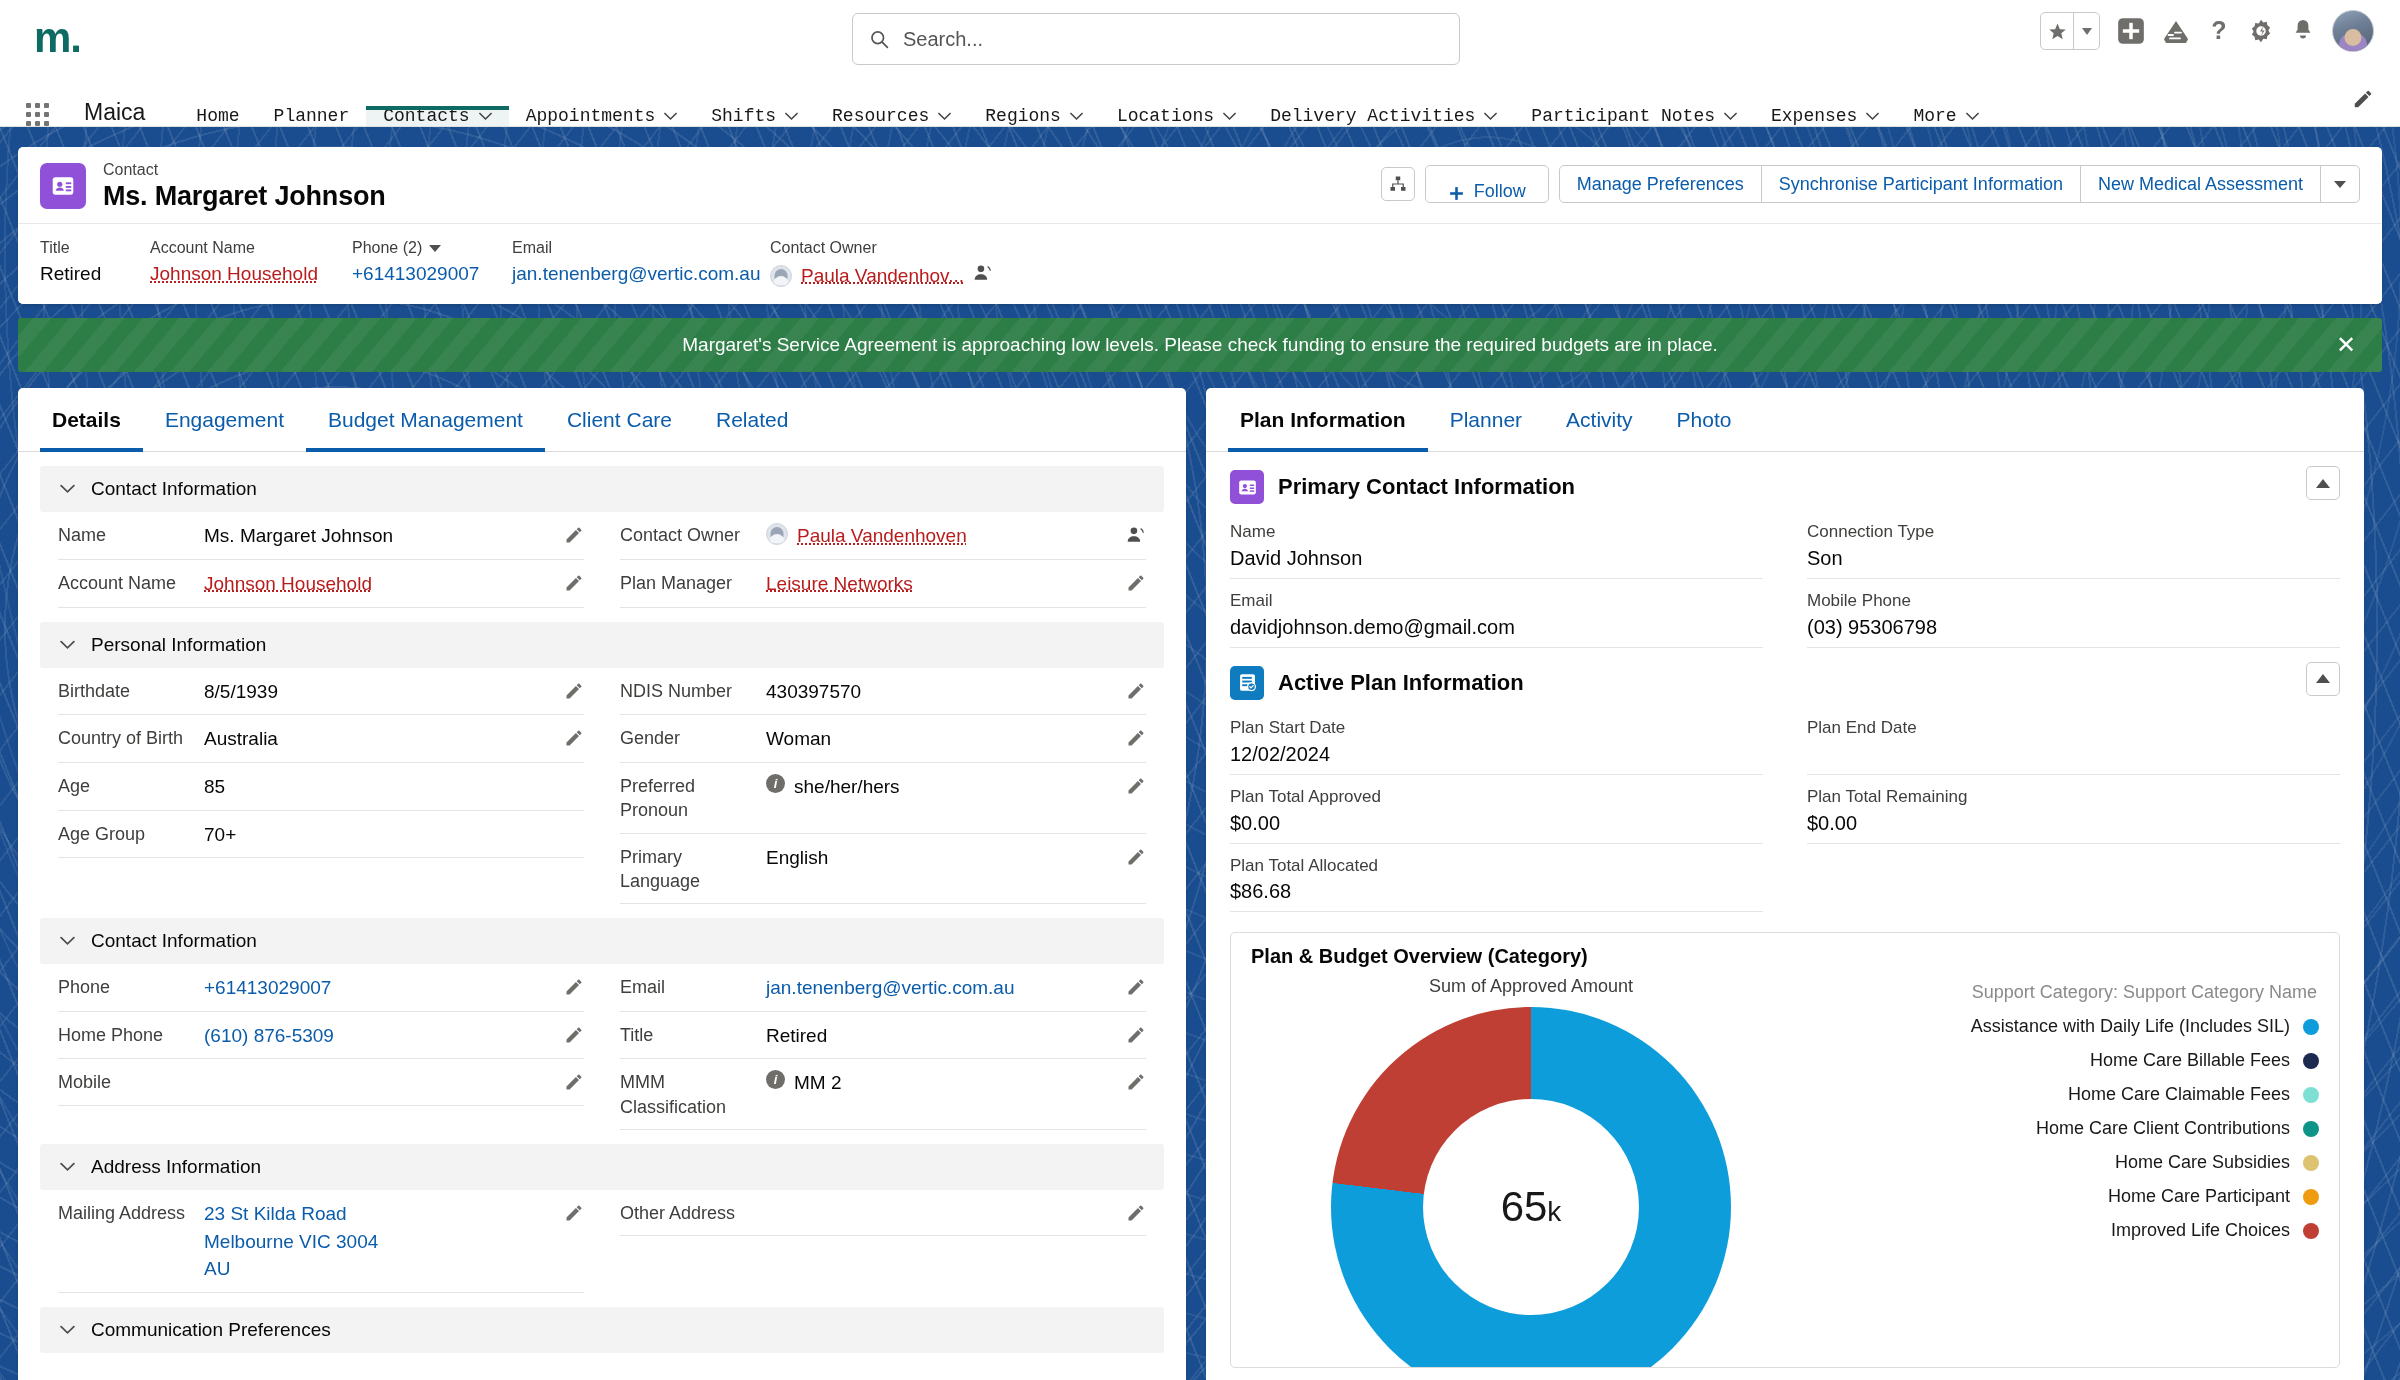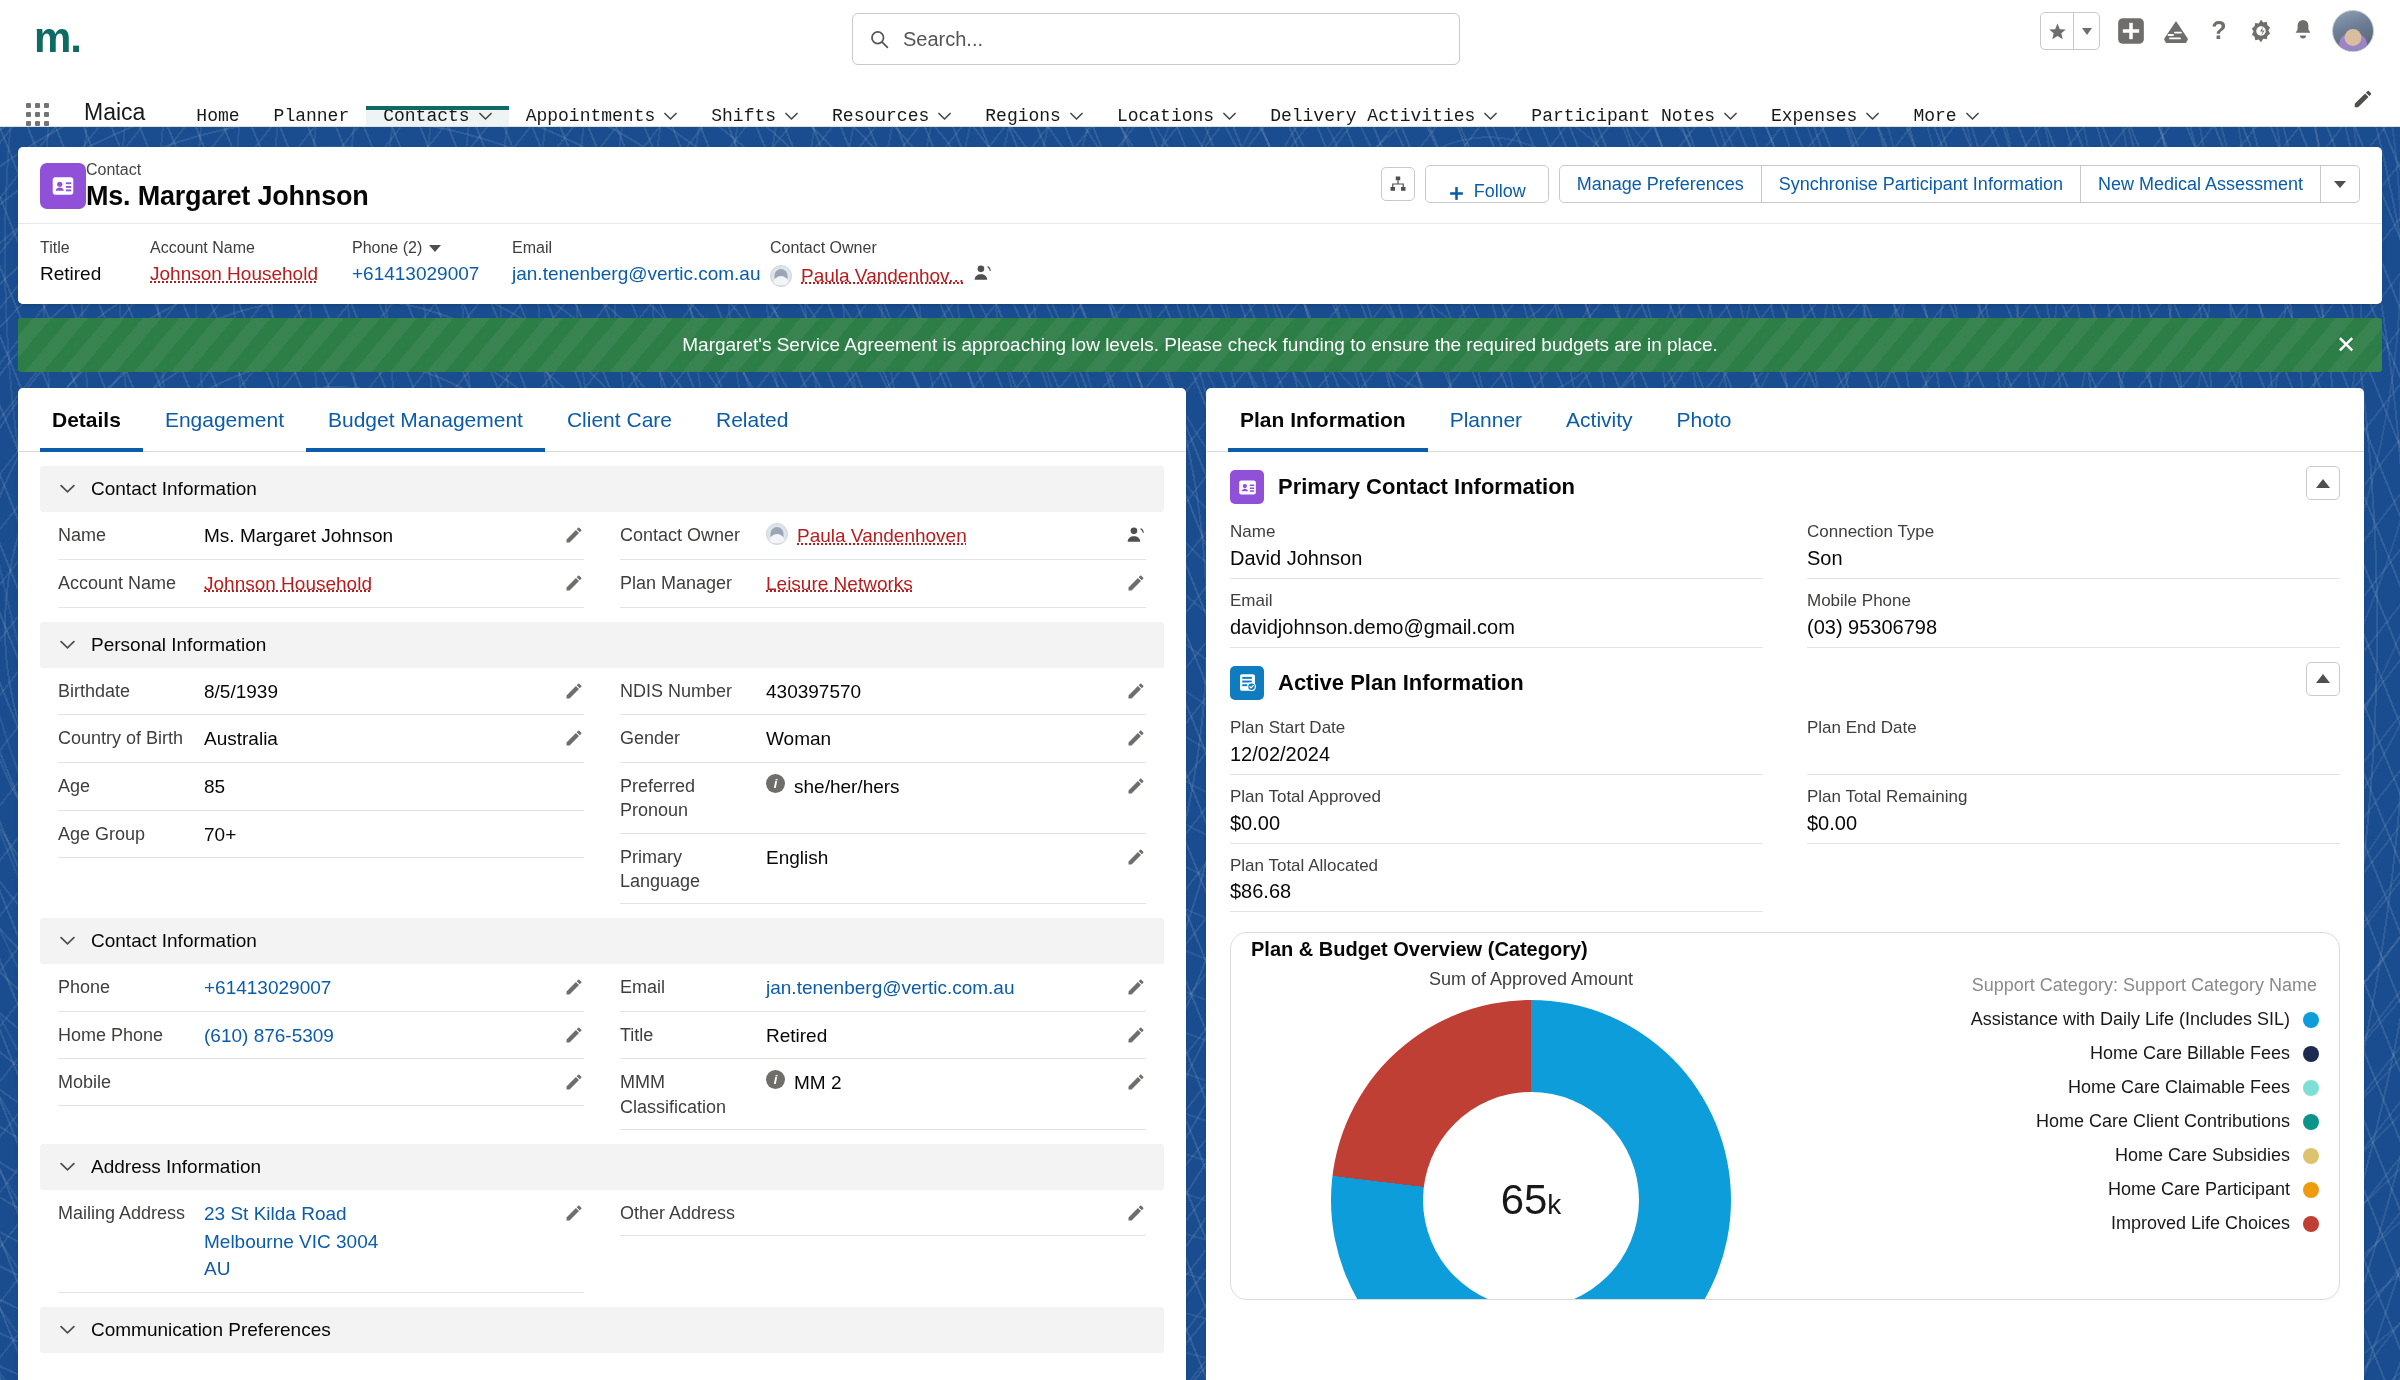--- a/index.html
+++ b/index.html
@@ -101,21 +101,21 @@
   
   .rechead {
     margin: 0 18px; background: #f3f3f3; border-radius: 5px 5px 0 0;
     position: relative;
   }
   .rh-top { display: flex; align-items: center; padding: 13px 22px 11px 22px; position: relative; }
   .rh-badge {
     width: 46px; height: 46px; border-radius: 7px; background: #9050d8;
     display: flex; align-items: center; justify-content: center; flex: 0 0 auto;
   }
-  .rh-text { }
+  .rh-text { margin-left: 17px; }
   .rh-type { font-size: 16px; color: #444; line-height: 1.25; }
   .rh-name { font-size: 27px; font-weight: 700; color: #080707; line-height: 1.2; letter-spacing: -.2px;}
   .rh-actions { position: absolute; right: 22px; top: 18px; display: flex; align-items: center; gap: 10px; }
   .sq-btn {
     width: 34px; height: 34px; border: 1px solid #c9c9c9; border-radius: 5px;
     background: #fff; display: flex; align-items: center; justify-content: center; cursor: pointer;
   }
   .follow-btn {
     height: 38px; border: 1px solid #c9c9c9; border-radius: 5px; background: #fff;
     display: flex; align-items: flex-end; gap: 9px; padding: 0 22px;
@@ -222,22 +222,22 @@
   .tri-up { width:0;height:0;border-left:7px solid transparent;border-right:7px solid transparent;border-bottom:9px solid #514f4d; }
   .rgrid { display: flex; padding: 0 24px; flex-wrap: wrap; }
   .rcol { width: 50%; padding: 0 22px 0 0; }
   .rcol:nth-child(even) { padding: 0 0 0 22px; }
   .rfield { padding: 10px 0 7px 0; border-bottom: 1px solid #e4e4e4; min-height: 56px; }
   .rlabel { font-size: 17px; color: #3e3e3c; line-height: 1.4; }
   .rvalue { font-size: 20px; color: #080707; margin-top: 3px; min-height: 24px; }
 
   
   .chartcard {
-    margin: 20px 24px 0 24px; border: 1px solid #dddbda; border-radius: 17px;
-    padding: 5px 20px 10px 20px; height: 368px; position: relative; overflow: hidden;
+    margin: 20px 24px 0 24px; border: 1px solid #dddbda; border-radius: 5px;
+    padding: 12px 20px 10px 20px; height: 436px; position: relative; overflow: hidden;
   }
   .chart-title { font-size: 20px; font-weight: 700; color: #080707; }
   .chart-body { display: flex; margin-top: 8px; }
   .chart-left { width: 560px; display: flex; flex-direction: column; align-items: center; }
   .chart-sub { font-size: 18px; color: #3e3e3c; }
   .donutwrap { position: relative; width: 400px; height: 400px; margin-top: 10px; }
   .donut { width: 400px; height: 400px; border-radius: 50%; }
   .donut-hole {
     position: absolute; left: 50%; top: 50%; transform: translate(-50%,-50%);
     width: 216px; height: 216px; border-radius: 50%; background: #fff;

